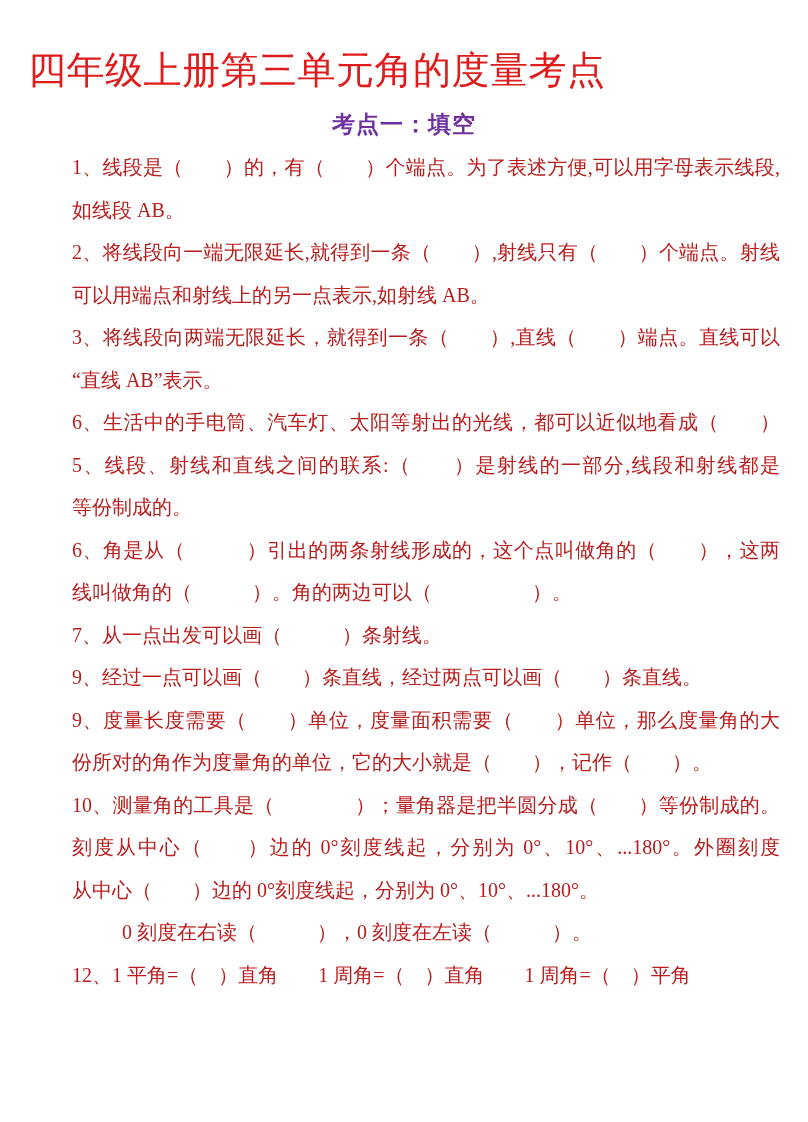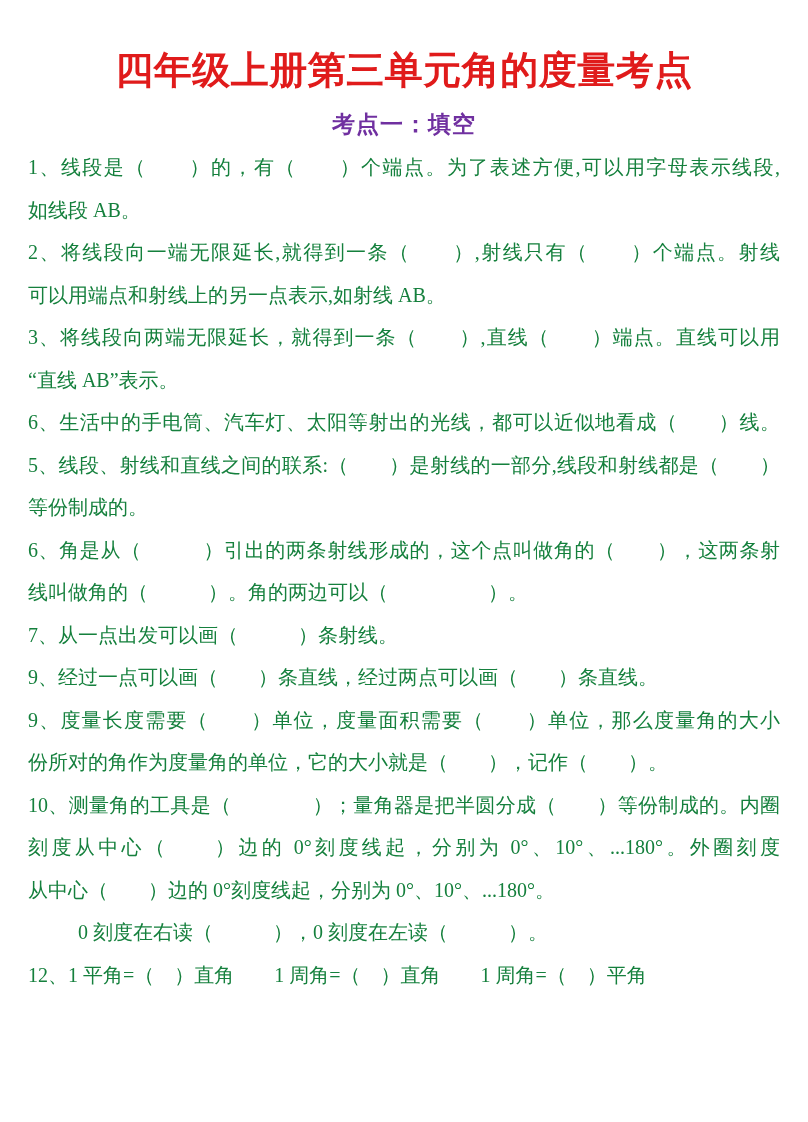--- a/index.html
+++ b/index.html
@@ -6,42 +6,43 @@
   html, body {
     margin: 0; padding: 0;
     width: 808px; height: 1122px;
     background: #ffffff;
     font-family: "Liberation Serif", "DejaVu Serif", serif;
     overflow: hidden;
   }
   .page { width: 808px; height: 1122px; padding: 0 28px; }
   .title {
     margin: 48px 0 0 0;
-    text-align: center;
+    text-align: left;
     font-size: 38px;
     line-height: 44px;
-    font-weight: bold;
+    font-weight: normal;
     color: #e01b1b;
     letter-spacing: 0.5px;
     font-family: "Liberation Serif", "DejaVu Serif", serif;
   }
   .subtitle {
     margin: 18px 0 0 0;
     text-align: center;
     font-size: 23px;
     line-height: 30px;
     font-weight: bold;
     color: #7030a0;
     letter-spacing: 1px;
     font-family: Liberation Serif, serif;
   }
   .content {
     margin-top: 6px;
     font-size: 20px;
-    color: #15803d;
+    color: #b91c1c;
+    margin-left: 44px;
   }
   .line {
     line-height: 42.5px;
     height: 42.5px;
     overflow: hidden;
     white-space: nowrap;
   }
   .line.just {
     white-space: normal;
     text-align: justify;

